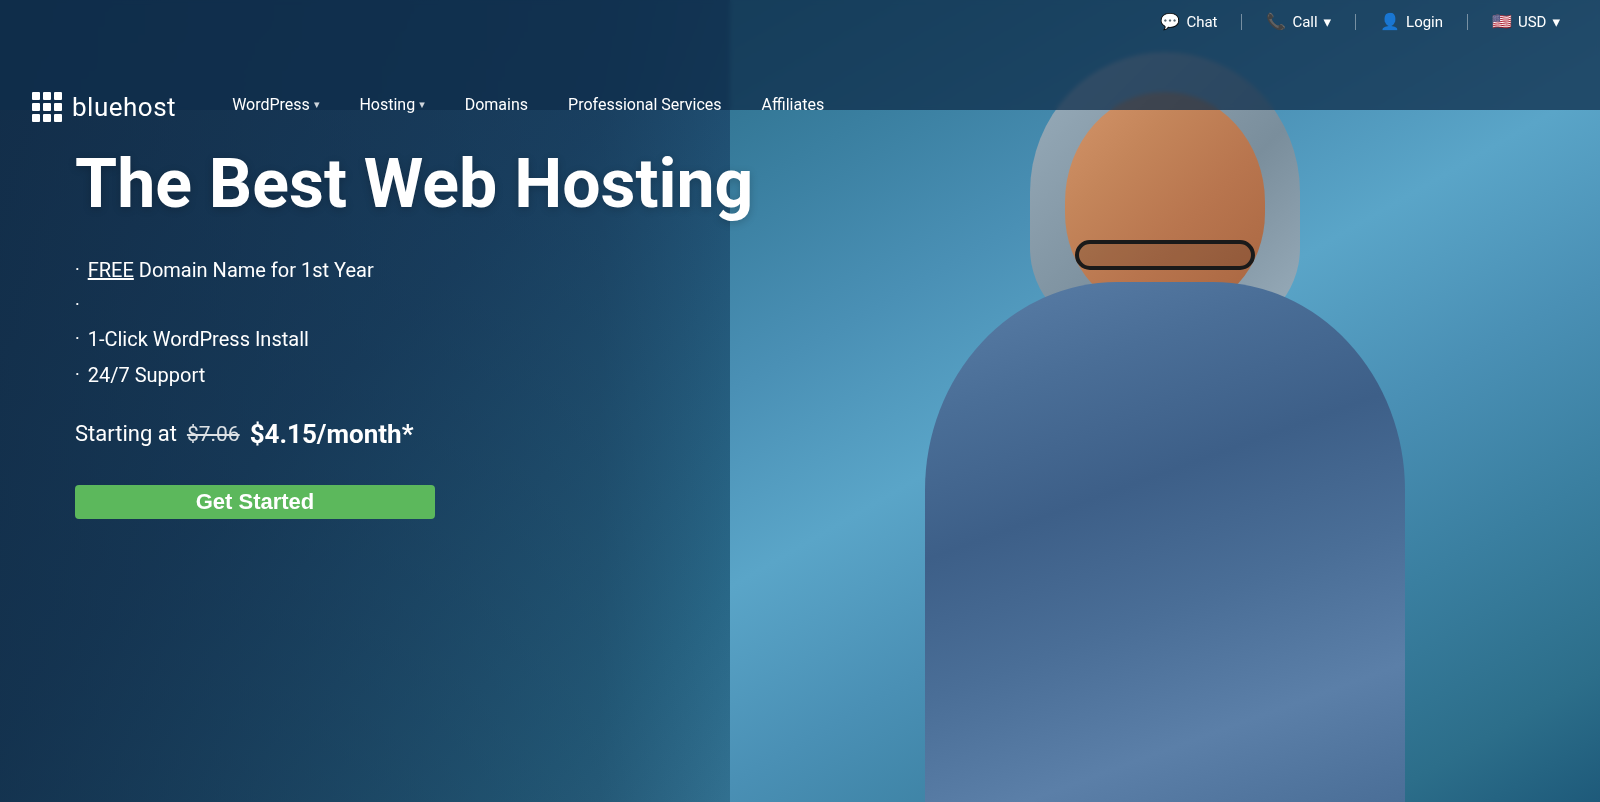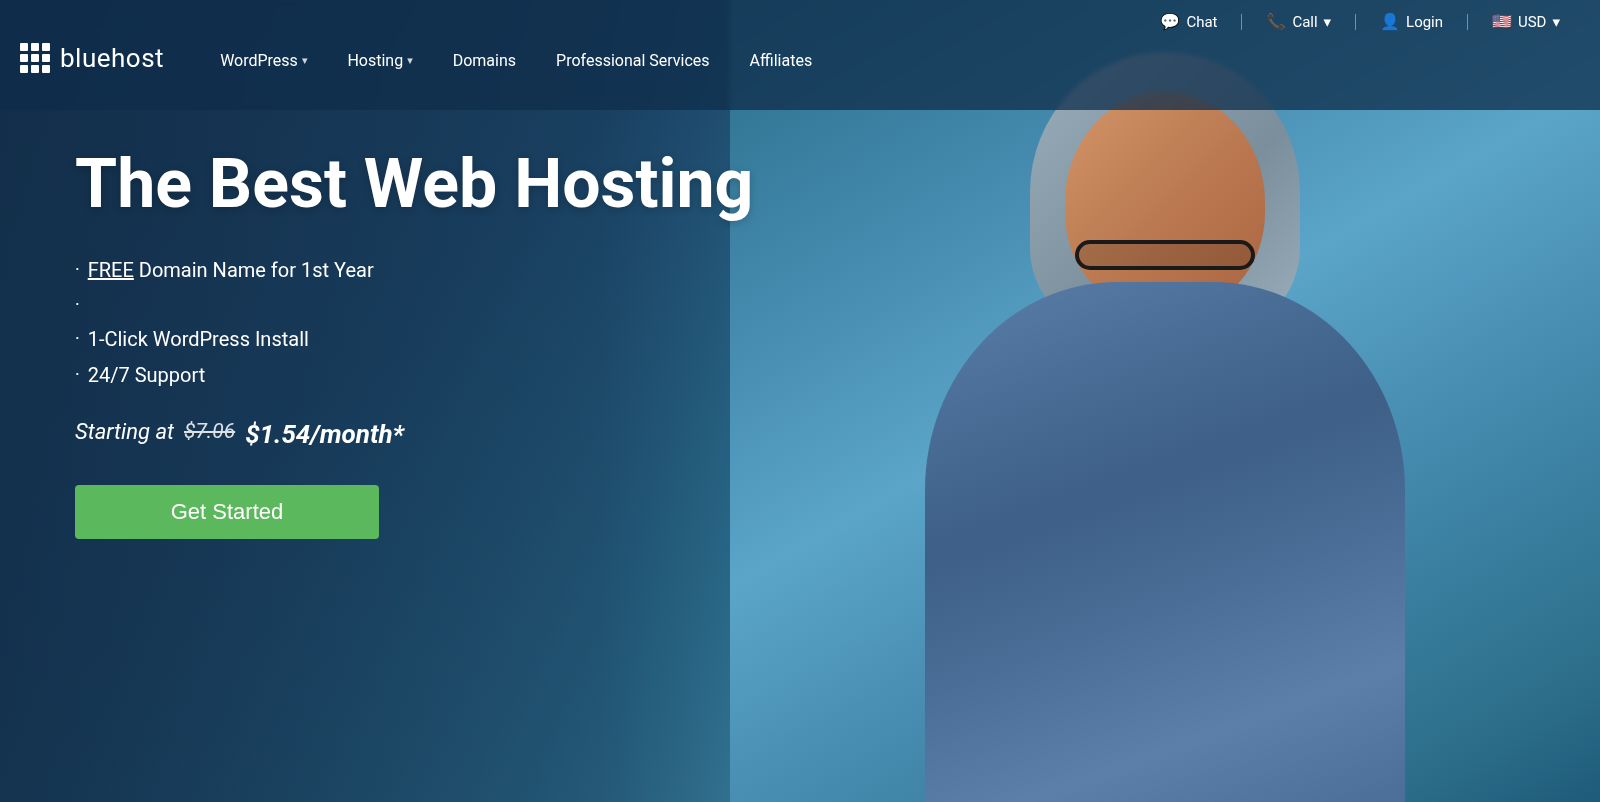--- a/index.html
+++ b/index.html
@@ -59,23 +59,24 @@
     }
 
     .divider-v {
       width: 1px;
       height: 16px;
       background: rgba(255,255,255,0.4);
     }
 
     .bottom-nav {
       display: flex;
-      align-items: flex-start;
-      padding: 0 20px;
+      align-items: flex-end;
+      padding: 0 32px;
       gap: 0;
+      margin-top: 44px;
     }
 
     .logo-area {
       display: flex;
       align-items: center;
       gap: 10px;
       margin-right: 40px;
       cursor: pointer;
     }
 
@@ -162,44 +163,43 @@
 
     .underline-text {
       text-decoration: underline;
     }
 
     .pricing-line {
       color: #ffffff;
       font-size: 22px;
       margin-bottom: 36px;
       display: flex;
-      align-items: flex-start;
+      align-items: center;
       gap: 10px;
-      font-style: italic;
     }
 
     .old-price {
       text-decoration: line-through;
       opacity: 0.85;
       font-size: 21px;
     }
 
     .new-price {
       font-size: 26px;
       font-weight: 700;
     }
 
     .cta-button {
       display: block;
-      width: 304px;
-      padding: 14px;
+      width: 360px;
+      padding: 4px;
       background: #5cb85c;
       color: #ffffff;
       font-size: 22px;
-      font-weight: 400;
+      font-weight: 700;
       text-align: center;
       border: none;
       border-radius: 4px;
       cursor: pointer;
       margin-bottom: 20px;
       text-decoration: none;
       transition: background 0.2s;
     }
 
     .disclaimer {
@@ -403,20 +403,20 @@
       </li>
       <li>
         <span class="bullet">·</span>
         <span>24/7 Support</span>
       </li>
     </ul>
 
     <div class="pricing-line">
       <span>Starting at</span>
       <span class="old-price">$7.06</span>
-      <span class="new-price">$1.54/month*</span>
+      <span class="new-price">$4.15/month*</span>
     </div>
 
     <button class="cta-button">Get Started</button>
 
   </div>
 
 </div>
 
 </body></html>

